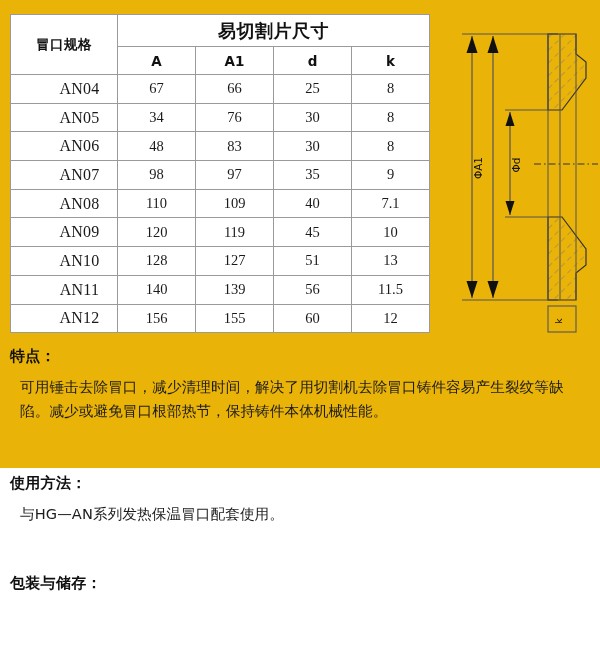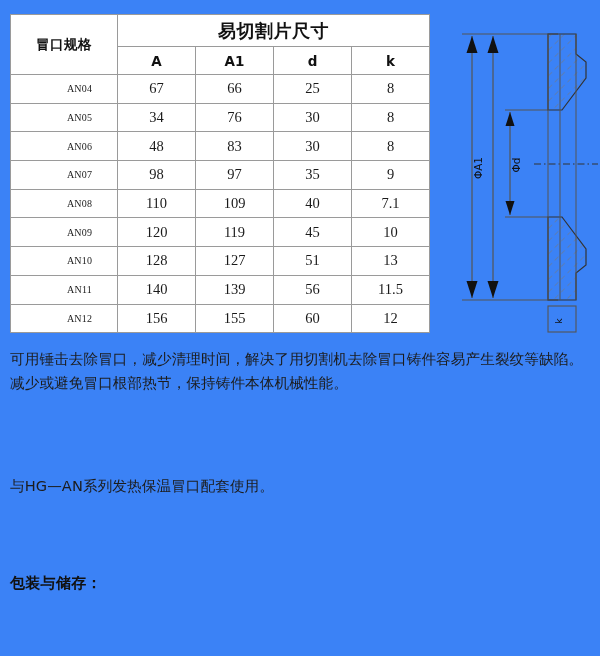--- a/index.html
+++ b/index.html
@@ -4,21 +4,21 @@
 <style>
   * { box-sizing: border-box; }
   html, body {
     margin: 0; padding: 0;
     width: 600px; height: 656px;
     background: #ffffff;
     font-family: "Liberation Sans", "DejaVu Sans", sans-serif;
     color: #1a1a1a;
     overflow: hidden;
   }
-  .page { position: relative; width: 600px; height: 656px; background:#3b82f6; }
+  .page { position: relative; width: 600px; height: 468px; background:#eab308; }
 
   
   .spec-table {
     position: absolute;
     left: 10px; top: 14px;
     width: 420px;
     border-collapse: collapse;
     table-layout: fixed;
   }
   .spec-table td, .spec-table th {
@@ -44,21 +44,21 @@
     font-size: 13.5px;
     letter-spacing: 0.5px;
   }
   .spec-table td {
     font-family: "Liberation Serif", "DejaVu Serif", serif;
     font-size: 14.5px;
     height: 28.7px;
     color: #1a1a1a;
   }
   .spec-table td.model {
-    font-size: 10px;
+    font-size: 16px;
     letter-spacing: 0.2px;
     padding-left: 31px;
   }
 
   
   .drawing {
     position: absolute;
     left: 448px; top: 10px;
     width: 152px; height: 330px;
   }
@@ -73,21 +73,21 @@
     color: #111;
     letter-spacing: 0.3px;
     margin: 0 0 9px 0;
     line-height: 1.2;
   }
   .sec-body {
     font-family: "DejaVu Sans", sans-serif;
     font-size: 14.6px;
     color: #1c1c1c;
     line-height: 1.62;
-    margin: 0;
+    margin: 10px;
     letter-spacing: 0.1px;
   }
   #sec-features { top: 347px; }
   #sec-usage    { top: 474px; }
   #sec-packing  { top: 574px; }
 </style>
 </head>
 <body>
 
 <div class="page">
@@ -209,24 +209,26 @@
       <line x1="100" y1="24" x2="100" y2="290" stroke="#555" stroke-width="1"></line>
       <line x1="112" y1="24" x2="112" y2="290" stroke="#555" stroke-width="1"></line>
       <line x1="128" y1="24" x2="128" y2="290" stroke="#555" stroke-width="1"></line>
 
       <rect x="100" y="296" width="28" height="26" fill="none" stroke="#555" stroke-width="1.1"></rect>
       <text x="114" y="311" fill="#111" font-family="DejaVu Sans, sans-serif" font-size="9" text-anchor="middle" transform="rotate(-90 114 311)">k</text>
     </svg>
   </div>
 
   <div class="section" id="sec-features">
+    <p class="sec-title">特点：</p>
     <p class="sec-body">可用锤击去除冒口，减少清理时间，解决了用切割机去除冒口铸件容易产生裂纹等缺陷。减少或避免冒口根部热节，保持铸件本体机械性能。</p>
   </div>
 
   <div class="section" id="sec-usage">
+    <p class="sec-title">使用方法：</p>
     <p class="sec-body">与HG—AN系列发热保温冒口配套使用。</p>
   </div>
 
   <div class="section" id="sec-packing">
     <p class="sec-title">包装与储存：</p>
   </div>
 
 </div>
 
 </body></html>

